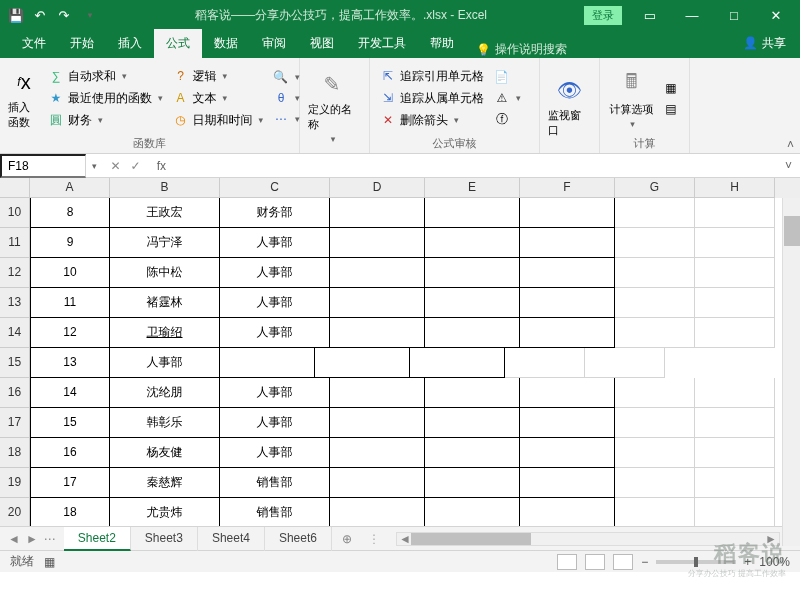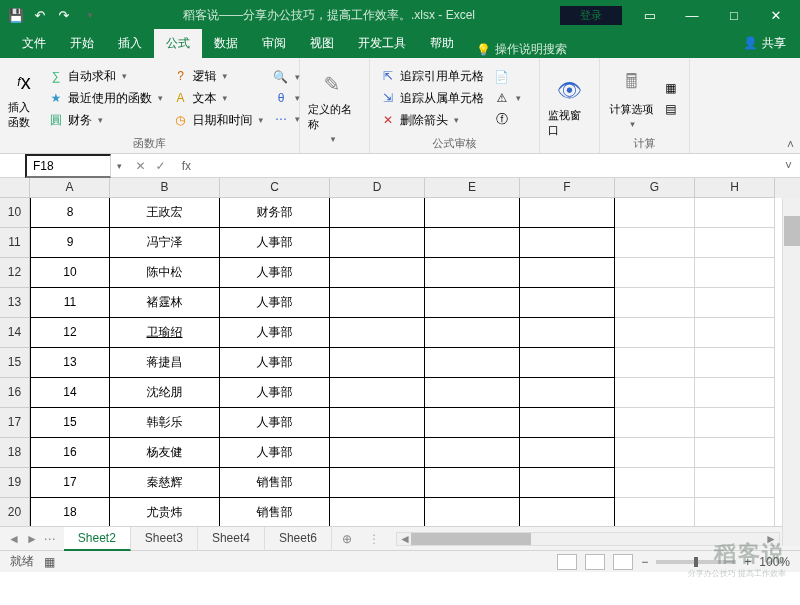--- a/index.html
+++ b/index.html
@@ -3,38 +3,38 @@
 <meta charset="utf-8">
 <style>
 *{margin:0;padding:0;box-sizing:border-box;font-family:"Microsoft YaHei","Segoe UI",sans-serif;font-size:12px;}
 body{width:800px;height:605px;background:#fff;overflow:hidden;position:relative;}
 .titlebar{height:30px;background:#0f7b3f;display:flex;align-items:center;color:#fff;}
 .tb-left{display:flex;align-items:center;gap:8px;padding-left:8px;}
 .tb-icon{width:16px;height:16px;display:flex;align-items:center;justify-content:center;font-size:13px;color:#fff;}
 .tb-title{flex:1;text-align:center;color:#d0e8d8;font-size:12px;padding:0 10px;white-space:nowrap;overflow:hidden;}
 .tb-right{display:flex;align-items:center;gap:2px;padding-right:4px;}
 .tb-btn{width:40px;height:30px;display:flex;align-items:center;justify-content:center;color:#fff;font-size:13px;}
-.login-btn{background:#0f172a;color:#0f7b3f;padding:2px 20px;font-size:11px;margin-right:6px;}
+.login-btn{background:#86efac;color:#0f7b3f;padding:2px 8px;font-size:11px;margin-right:6px;}
 .tabsbar{height:28px;background:#0f7b3f;display:flex;align-items:flex-end;padding-left:10px;}
 .tab{color:#fff;padding:6px 12px;cursor:pointer;}
 .tab.active{background:#f3f3f3;color:#0f7b3f;}
 .tell-me{display:flex;align-items:center;color:#d0e8d8;padding:0 10px;gap:4px;}
 .share{margin-left:auto;color:#fff;padding:6px 14px;}
 .ribbon{height:96px;background:#f3f3f3;border-bottom:1px solid #d4d4d4;display:flex;}
 .rgroup{border-right:1px solid #e0e0e0;padding:4px 8px 2px;display:flex;flex-direction:column;}
 .rgroup-body{flex:1;display:flex;gap:6px;}
 .rgroup-label{text-align:center;color:#666;font-size:11px;padding-top:2px;}
 .big-btn{display:flex;flex-direction:column;align-items:center;justify-content:center;width:48px;gap:2px;}
 .big-icon{width:32px;height:32px;display:flex;align-items:center;justify-content:center;font-size:20px;}
 .vstack{display:flex;flex-direction:column;gap:3px;justify-content:center;}
 .small-btn{display:flex;align-items:center;gap:4px;padding:1px 2px;white-space:nowrap;}
 .small-icon{width:16px;height:16px;display:inline-flex;align-items:center;justify-content:center;font-size:12px;}
 .dd{color:#666;font-size:9px;margin-left:2px;}
 .collapse{position:absolute;right:6px;top:138px;color:#666;}
-.namebox-row{height:24px;border-bottom:1px solid #d4d4d4;display:flex;align-items:center;background:#fff;padding-left:25px;}
+.namebox-row{height:24px;border-bottom:1px solid #d4d4d4;display:flex;align-items:center;background:#fff;}
 .namebox{width:86px;border-right:1px solid #d4d4d4;padding:3px 6px;background:#fff;}
 .fx-btns{display:flex;align-items:center;gap:10px;padding:0 10px;color:#888;}
 .fx-label{color:#666;padding:0 6px;}
 .formula-dd{margin-left:auto;padding:0 8px;color:#666;}
 .grid-area{position:relative;height:348px;overflow:hidden;background:#fff;}
 .colheads{display:flex;height:20px;background:#eee;position:sticky;top:0;}
 .selall{width:30px;border-right:1px solid #ccc;border-bottom:1px solid #ccc;background:#eee;}
 .colhead{border-right:1px solid #ccc;border-bottom:1px solid #ccc;text-align:center;line-height:19px;color:#333;background:#eee;}
 .gridbody{display:flex;}
 .rowheads{width:30px;}
@@ -319,21 +319,20 @@
           <div class="cell bordered" style="width: 110px; text-decoration: underline;">卫瑜绍</div>
           <div class="cell bordered" style="width: 110px;">人事部</div>
           <div class="cell bordered" style="width: 95px;"></div>
           <div class="cell bordered" style="width: 95px;"></div>
           <div class="cell bordered" style="width: 95px;"></div>
           <div class="cell" style="width: 80px;"></div>
           <div class="cell" style="width: 80px;"></div>
         </div>
         <div class="row">
           <div class="cell bordered bordered-left" style="width: 80px;">13</div>
-          <div class="cell bordered" style="width: 110px;">蒋捷昌</div>
           <div class="cell bordered" style="width: 110px;">人事部</div>
           <div class="cell bordered" style="width: 95px;"></div>
           <div class="cell bordered" style="width: 95px;"></div>
           <div class="cell bordered" style="width: 95px;"></div>
           <div class="cell" style="width: 80px;"></div>
           <div class="cell" style="width: 80px;"></div>
         </div>
         <div class="row">
           <div class="cell bordered bordered-left" style="width: 80px;">14</div>
           <div class="cell bordered" style="width: 110px;">沈纶朋</div>

